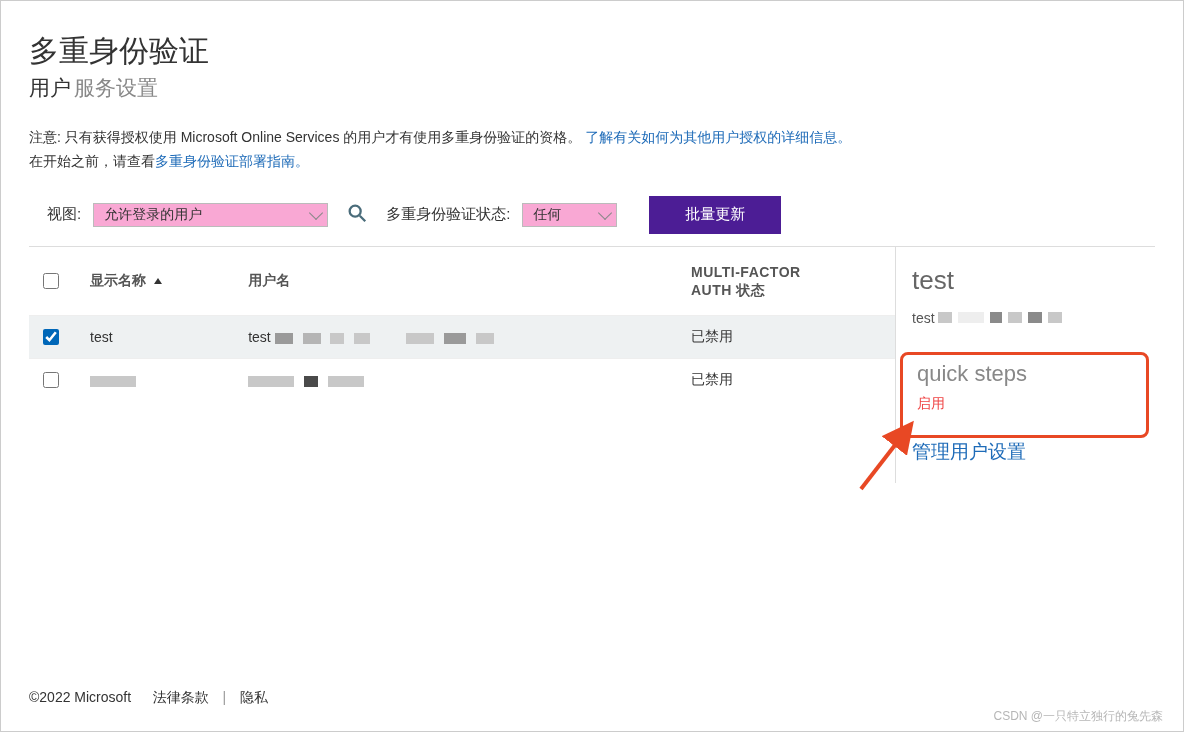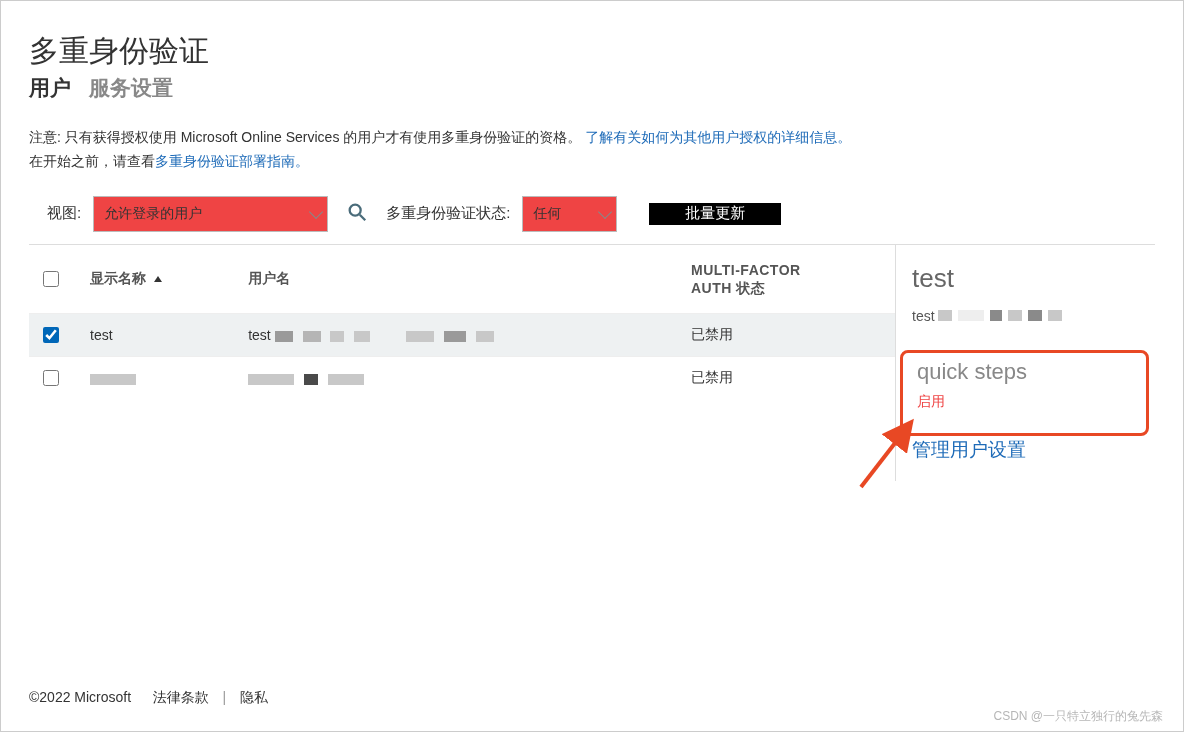--- a/index.html
+++ b/index.html
@@ -13,21 +13,21 @@
     position: relative;
     border: 1px solid #ccc;
   }
   .content { padding: 24px 28px 70px 28px; }
   .page-title {
     font-size: 30px;
     color: #333;
     margin: 6px 0 2px 0;
     font-weight: 400;
   }
-  .tabs { display: flex; gap: 18px; margin-bottom: 20px; font-weight: bold; }
+  .tabs { display: flex; gap: 3px; margin-bottom: 20px; }
   .tab {
     font-size: 21px;
     color: #888;
     cursor: pointer;
     padding-bottom: 4px;
   }
   .tab.active { color: #333; }
   .notice {
     font-size: 14px;
     line-height: 1.7;
@@ -40,45 +40,45 @@
     align-items: center;
     gap: 12px;
     font-size: 15px;
     margin: 12px 0 12px 18px;
   }
   .select-box {
     display: inline-flex;
     align-items: center;
     justify-content: space-between;
     border: 1px solid #bbb;
-    height: 36px;
+    height: 24px;
     padding: 0 6px 0 10px;
     font-size: 14px;
-    background: #ef4444;
+    background: #f9a8d4;
     cursor: pointer;
   }
   .view-select { width: 235px; }
   .status-select { width: 95px; }
   .chevron-down {
     width: 10px; height: 10px;
     border-right: 1.5px solid #888;
     border-bottom: 1.5px solid #888;
     transform: rotate(45deg);
     margin-left: 6px;
     margin-bottom: 4px;
   }
   .search-icon-wrap {
     cursor: pointer;
     padding: 2px 6px;
   }
   .bulk-btn {
-    background: #000000;
+    background: #4c1d95;
     color: #fff;
     border: none;
-    height: 22px;
+    height: 38px;
     padding: 0 36px;
     font-size: 15px;
     cursor: pointer;
     margin-left: 20px;
   }
   .main-area { display: flex; border-top: 1px solid #ddd; margin-top: 8px; }
   .table-wrap { flex: 1; }
   table { width: 100%; border-collapse: collapse; }
   th, td {
     text-align: left;

